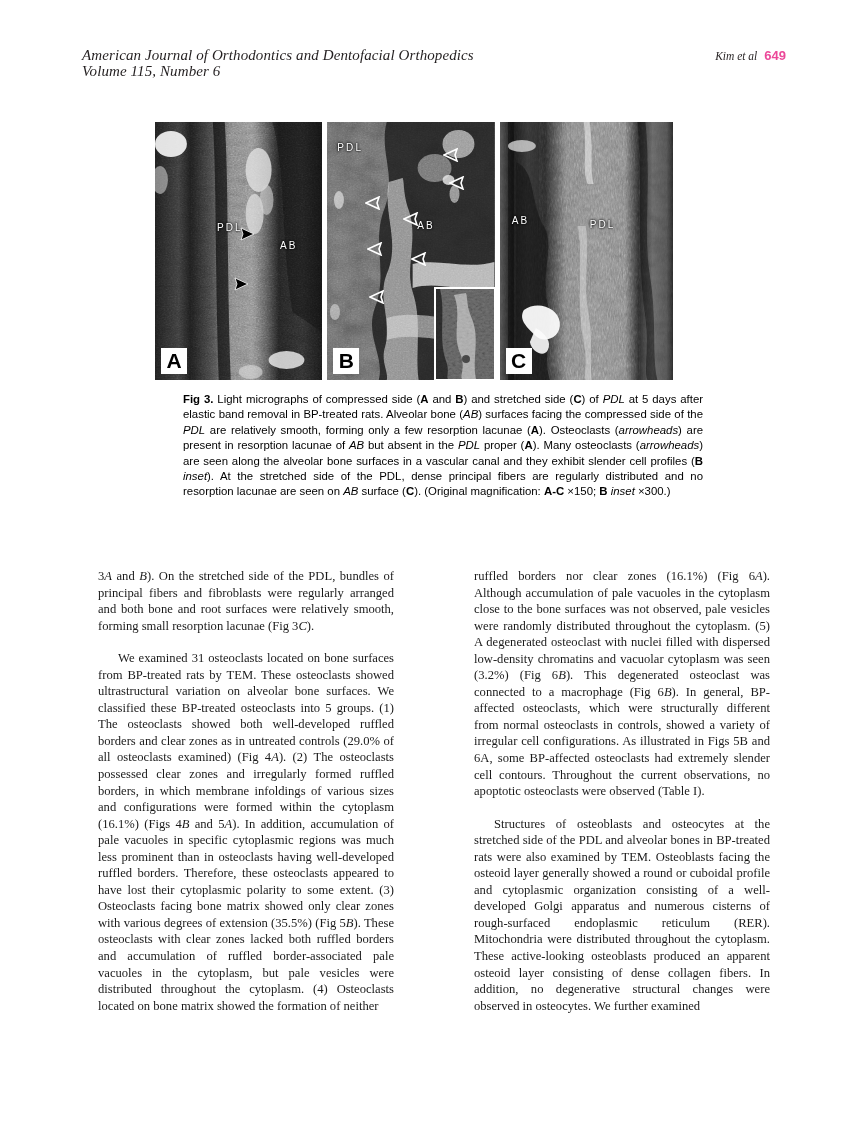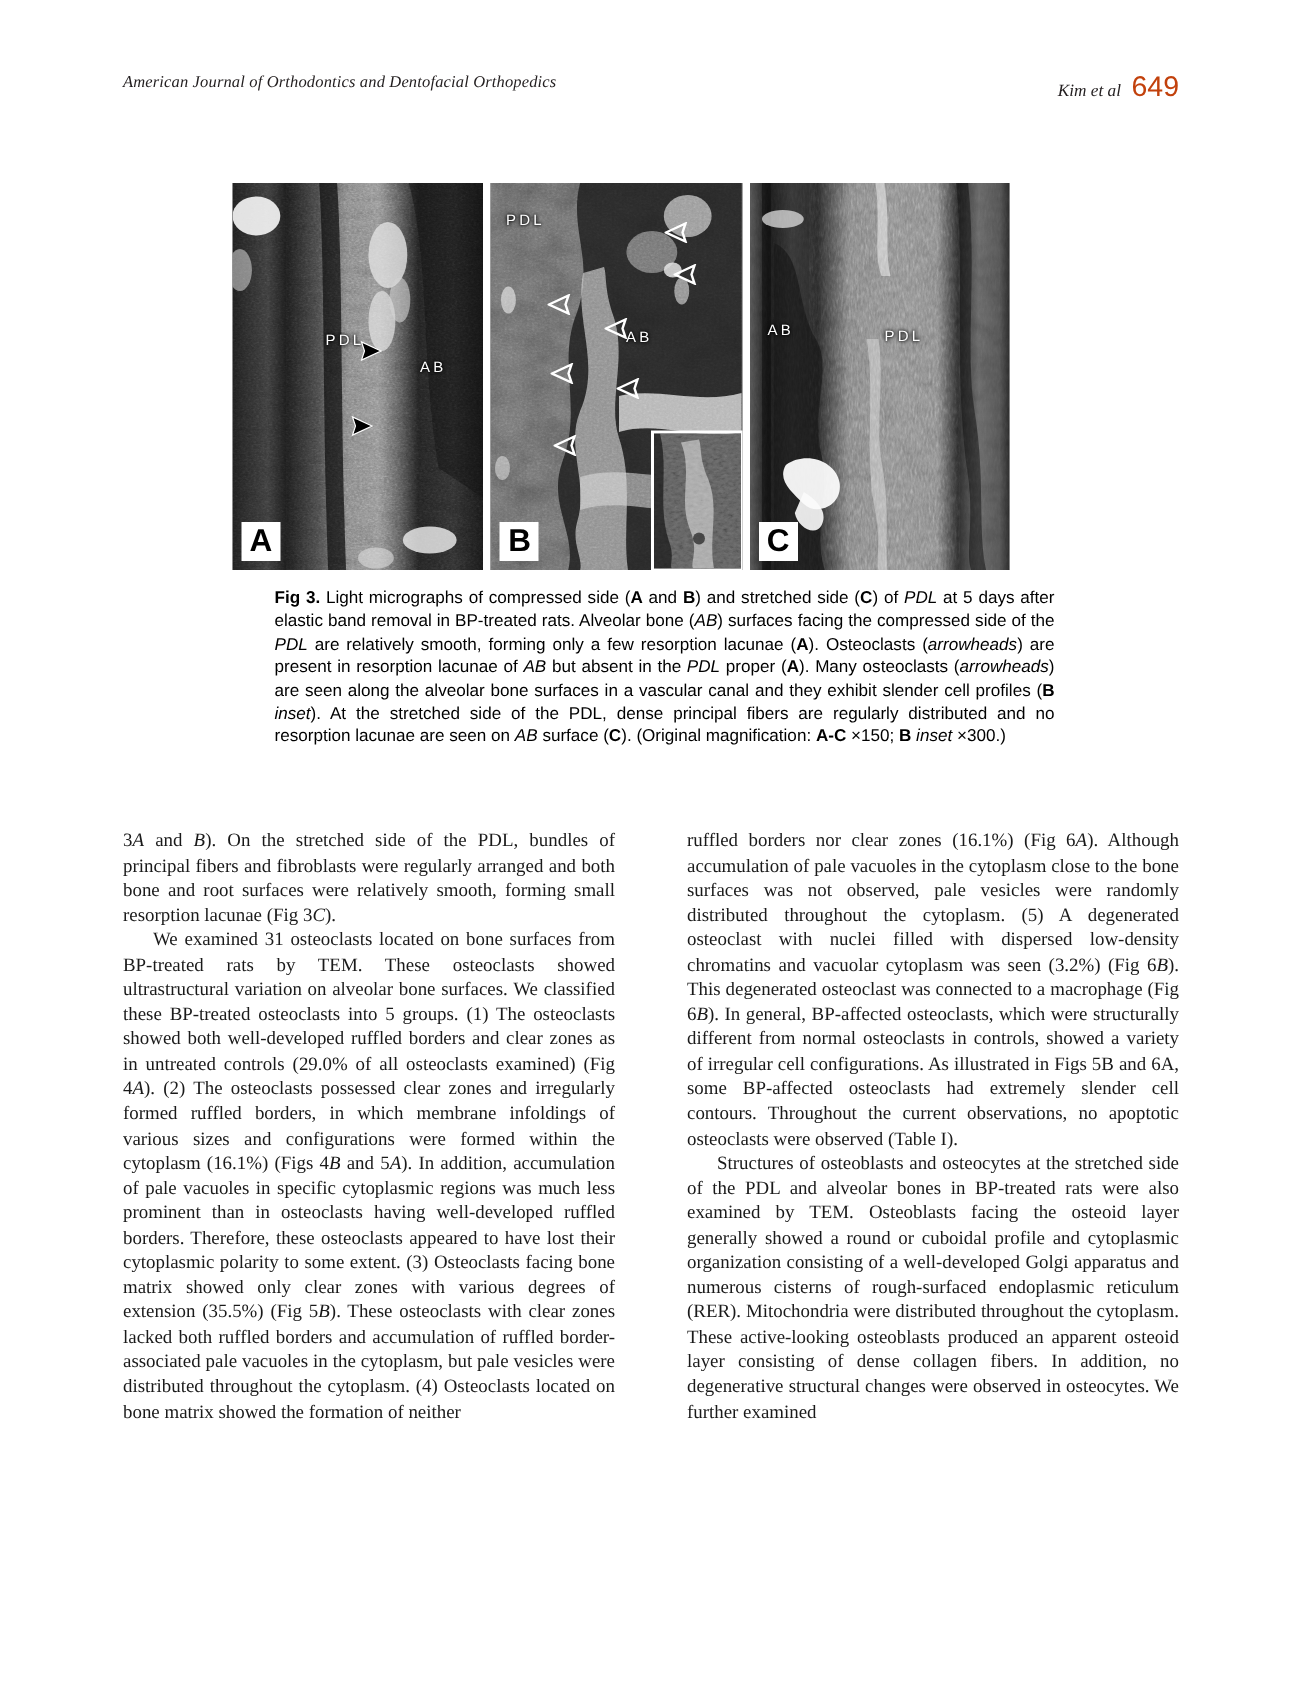--- a/index.html
+++ b/index.html
@@ -21,40 +21,40 @@
     position: absolute;
     left: 82px;
     top: 48px;
     width: 704px;
     display: flex;
     justify-content: space-between;
     align-items: flex-start;
   }
   .rh-left {
     font-style: italic;
-    font-size: 11px;
+    font-size: 15px;
     line-height: 15.5px;
     letter-spacing: 0.1px;
     color: #231f20;
   }
   .rh-left .vol { display: block; }
   .rh-right {
     font-style: italic;
     font-size: 11.5px;
     color: #231f20;
     white-space: nowrap;
     padding-top: 0px;
   }
   .rh-right .folio {
     font-family: "Liberation Sans", sans-serif;
     font-style: normal;
-    font-weight: normal;
-    font-size: 19px;
+    font-weight: bold;
+    font-size: 13px;
     margin-left: 7px;
-    color: #c2410c;
+    color: #ec4899;
   }
 
   
   .figure-block {
     position: absolute;
     left: 155px;
     top: 122px;
     width: 518px;
   }
   .panels {
@@ -140,30 +140,31 @@
     gap: 48px;
   }
   .col {
     width: 328px;
     font-size: 12.6px;
     line-height: 16.55px;
     text-align: justify;
     text-justify: inter-word;
     color: #1a1a1a;
   }
-  .col p { margin: 0; }
+  .col p { margin: 16px; }
   .col p.indent { text-indent: 20px; }
   .col i { font-style: italic; }
 </style>
 </head>
 <body>
 
 <div class="running-head">
   <div class="rh-left">
     <span>American Journal of Orthodontics and Dentofacial Orthopedics</span>
+    <span class="vol">Volume 115, Number 6</span>
   </div>
   <div class="rh-right">
     <span>Kim et al</span><span class="folio">649</span>
   </div>
 </div>
 
 <div class="figure-block">
   <div class="panels">
 
     <div class="panel">

